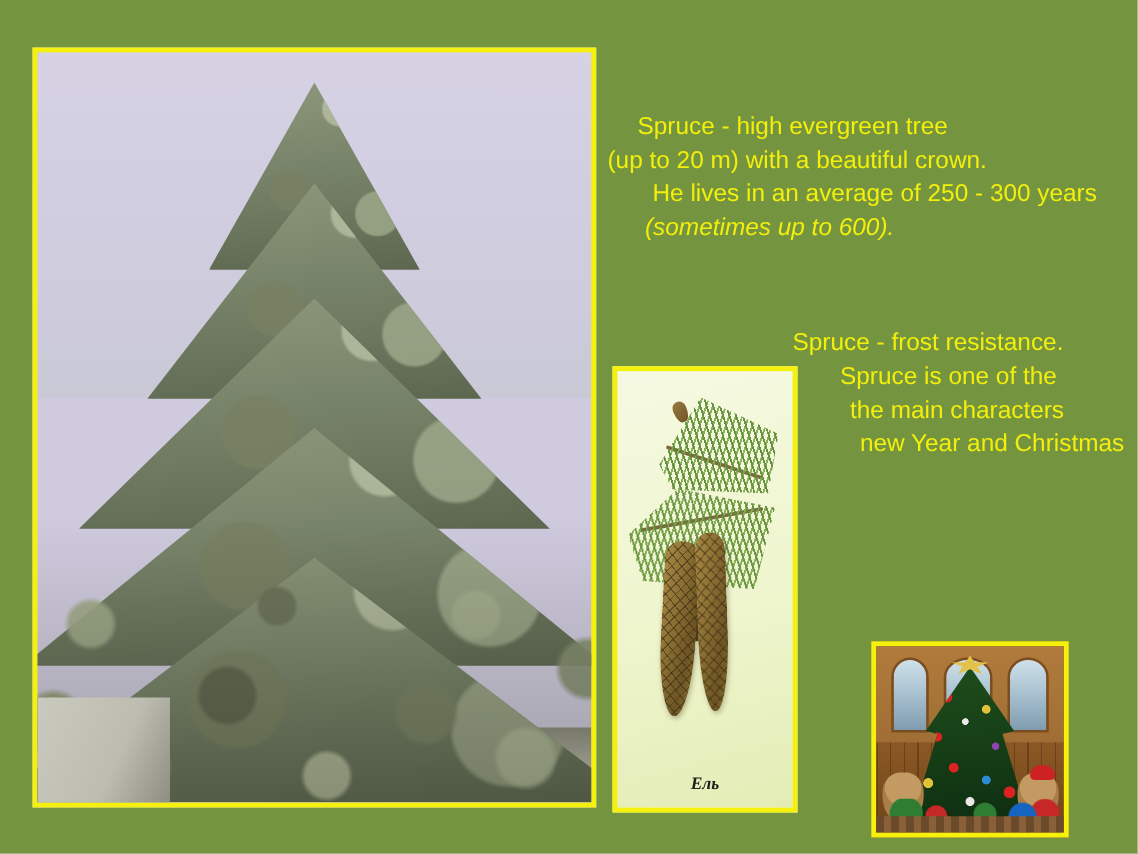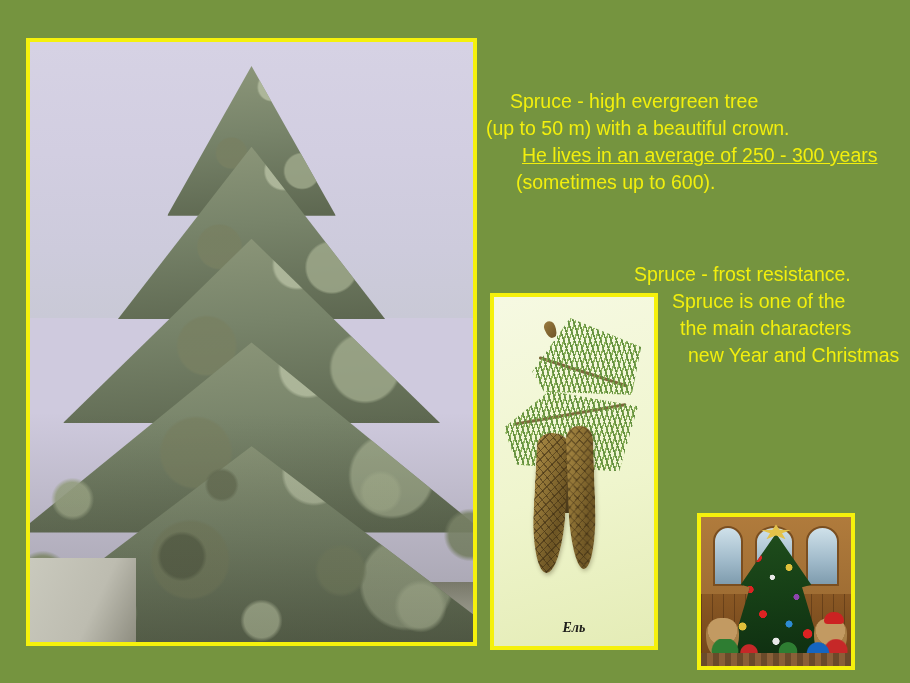--- a/index.html
+++ b/index.html
@@ -45,22 +45,22 @@
     white-space: nowrap;
   }
   #para-intro {
     left: 486px;
     top: 88px;
     width: 424px;
   }
   #para-intro .ln { display: block; }
   #para-intro .ln1 { padding-left: 24px; }
   #para-intro .ln2 { padding-left: 0px; }
-  #para-intro .ln3 { padding-left: 36px; text-decoration: underline; }
-  #para-intro .ln4 { padding-left: 30px; }
+  #para-intro .ln3 { padding-left: 36px; }
+  #para-intro .ln4 { padding-left: 30px; font-style: italic; }
 
   #para-holiday {
     left: 600px;
     top: 261px;
     width: 320px;
   }
   #para-holiday .ln { display: block; }
   #para-holiday .ln1 { padding-left: 34px; }
   #para-holiday .ln2 { padding-left: 72px; }
   #para-holiday .ln3 { padding-left: 80px; }
@@ -140,21 +140,21 @@
   #photo-spruce .shade {
     position: absolute;
     left: 0; right: 0; bottom: 0; height: 40%;
     background: linear-gradient(180deg, rgba(40,44,30,0) 0%, rgba(40,44,30,.28) 100%);
   }
 
   
   #plate-botanical {
     left: 490px;
     top: 293px;
-    width: 168px;
+    width: 148px;
     height: 357px;
     background: #eef4c8;
   }
   #plate-botanical .plate-bg {
     position: absolute; inset: 0;
     background: linear-gradient(165deg, #f6f9e2 0%, #eff5cd 55%, #e4ecb6 100%);
   }
   #plate-botanical .branch {
     position: absolute;
     background: #7d6a3c;
@@ -334,21 +334,21 @@
   }
 </style>
 </head>
 <body>
 
 <div id="slide">
 
 
   <div class="text-block" id="para-intro">
     <span class="ln ln1">Spruce - high evergreen tree</span>
-    <span class="ln ln2">(up to 50 m) with a beautiful crown.</span>
+    <span class="ln ln2">(up to 20 m) with a beautiful crown.</span>
     <span class="ln ln3">He lives in an average of 250 - 300 years</span>
     <span class="ln ln4">(sometimes up to 600).</span>
   </div>
 
   <div class="text-block" id="para-holiday">
     <span class="ln ln1">Spruce - frost resistance.</span>
     <span class="ln ln2">Spruce is one of the</span>
     <span class="ln ln3">the main characters</span>
     <span class="ln ln4">new Year  and Christmas</span>
   </div>

